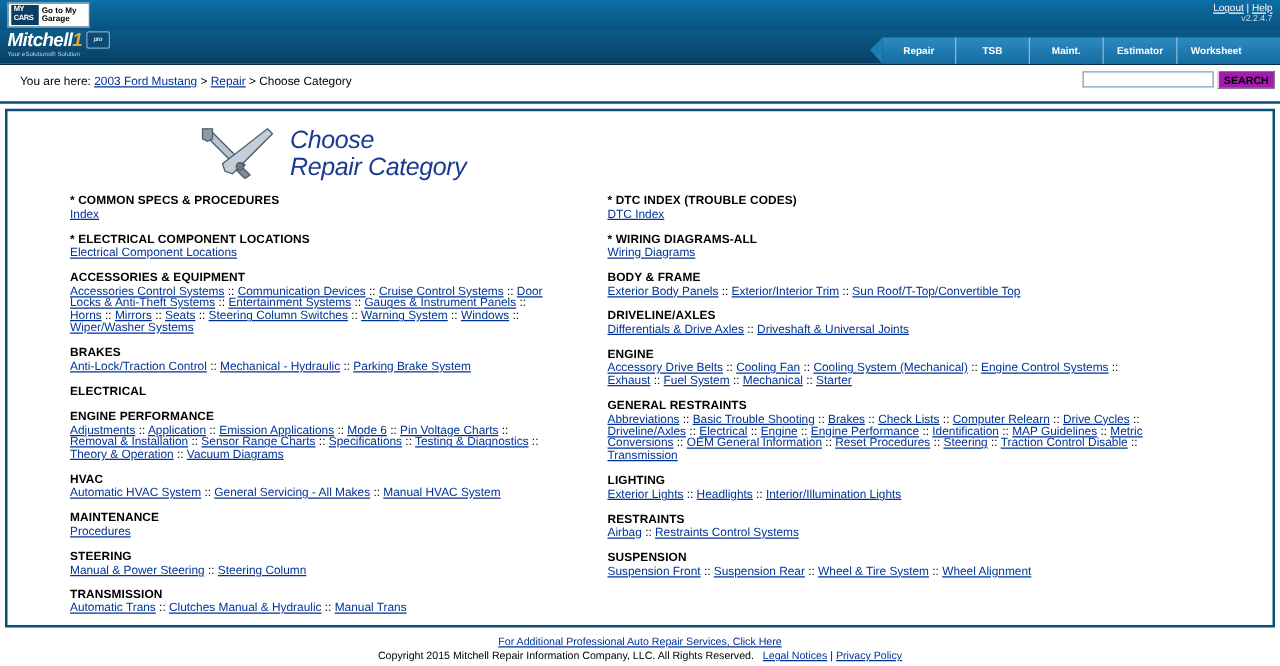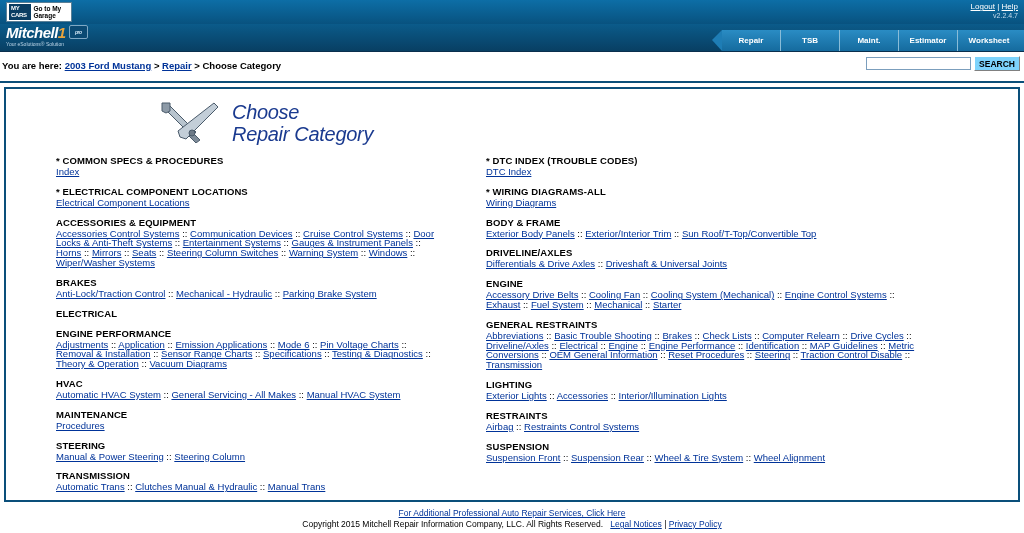--- a/index.html
+++ b/index.html
@@ -125,37 +125,36 @@
   .navtab {
     width: 58px;
     color: #ffffff;
     font-size: 8px;
     font-weight: bold;
     text-align: center;
     line-height: 21px;
     border-right: 1px solid #89bcd8;
     text-decoration: none;
   }
-  .navtab:last-child { border-right: none; padding-right: 4px; }
+  .navtab:last-child { border-right: none; padding-right: 20px; }
   .navtab.wide { width: 62px; }
 
   
   .crumbbar {
     height: 29px;
     background: #ffffff;
     position: relative;
     border-bottom: 2px solid #0a4f7a;
   }
   .crumb {
     position: absolute;
-    left: 2px;
+    left: 16px;
     top: 8px;
     font-size: 9.5px;
     color: #000;
-    font-weight: bold;
   }
   .crumb a { color: #003399; }
   .searchbox {
     position: absolute;
     right: 4px;
     top: 4px;
     display: flex;
     align-items: center;
   }
   .search-input {
@@ -166,21 +165,21 @@
     padding: 0 2px;
     box-sizing: border-box;
     background: #ffffff;
   }
   .search-btn {
     margin-left: 3px;
     height: 15px;
     font-size: 8.5px;
     font-weight: bold;
     padding: 0 4px;
-    background: #7dd3fc;
+    background: #a21caf;
     border: 1px solid #808080;
     border-top-color: #ffffff;
     border-left-color: #ffffff;
     cursor: pointer;
   }
 
   
   .outer {
     padding: 4px 4px 0 4px;
     background: #ffffff;
@@ -387,21 +386,21 @@
           <div class="grp">
             <div class="grp-head">ENGINE</div>
             <div class="grp-links"><a>Accessory Drive Belts</a><span class="sep"> :: </span><a>Cooling Fan</a><span class="sep"> :: </span><a>Cooling System (Mechanical)</a><span class="sep"> :: </span><a>Engine Control Systems</a><span class="sep"> :: </span><a>Exhaust</a><span class="sep"> :: </span><a>Fuel System</a><span class="sep"> :: </span><a>Mechanical</a><span class="sep"> :: </span><a>Starter</a></div>
           </div>
           <div class="grp">
             <div class="grp-head">GENERAL RESTRAINTS</div>
             <div class="grp-links"><a>Abbreviations</a><span class="sep"> :: </span><a>Basic Trouble Shooting</a><span class="sep"> :: </span><a>Brakes</a><span class="sep"> :: </span><a>Check Lists</a><span class="sep"> :: </span><a>Computer Relearn</a><span class="sep"> :: </span><a>Drive Cycles</a><span class="sep"> :: </span><a>Driveline/Axles</a><span class="sep"> :: </span><a>Electrical</a><span class="sep"> :: </span><a>Engine</a><span class="sep"> :: </span><a>Engine Performance</a><span class="sep"> :: </span><a>Identification</a><span class="sep"> :: </span><a>MAP Guidelines</a><span class="sep"> :: </span><a>Metric Conversions</a><span class="sep"> :: </span><a>OEM General Information</a><span class="sep"> :: </span><a>Reset Procedures</a><span class="sep"> :: </span><a>Steering</a><span class="sep"> :: </span><a>Traction Control Disable</a><span class="sep"> :: </span><a>Transmission</a></div>
           </div>
           <div class="grp">
             <div class="grp-head">LIGHTING</div>
-            <div class="grp-links"><a>Exterior Lights</a><span class="sep"> :: </span><a>Accessories</a><span class="sep"> :: </span><a>Interior/Illumination Lights</a></div>
+            <div class="grp-links"><a>Exterior Lights</a><span class="sep"> :: </span><a>Headlights</a><span class="sep"> :: </span><a>Interior/Illumination Lights</a></div>
           </div>
           <div class="grp">
             <div class="grp-head">RESTRAINTS</div>
             <div class="grp-links"><a>Airbag</a><span class="sep"> :: </span><a>Restraints Control Systems</a></div>
           </div>
           <div class="grp">
             <div class="grp-head">SUSPENSION</div>
             <div class="grp-links"><a>Suspension Front</a><span class="sep"> :: </span><a>Suspension Rear</a><span class="sep"> :: </span><a>Wheel &amp; Tire System</a><span class="sep"> :: </span><a>Wheel Alignment</a></div>
           </div>
         </div>

